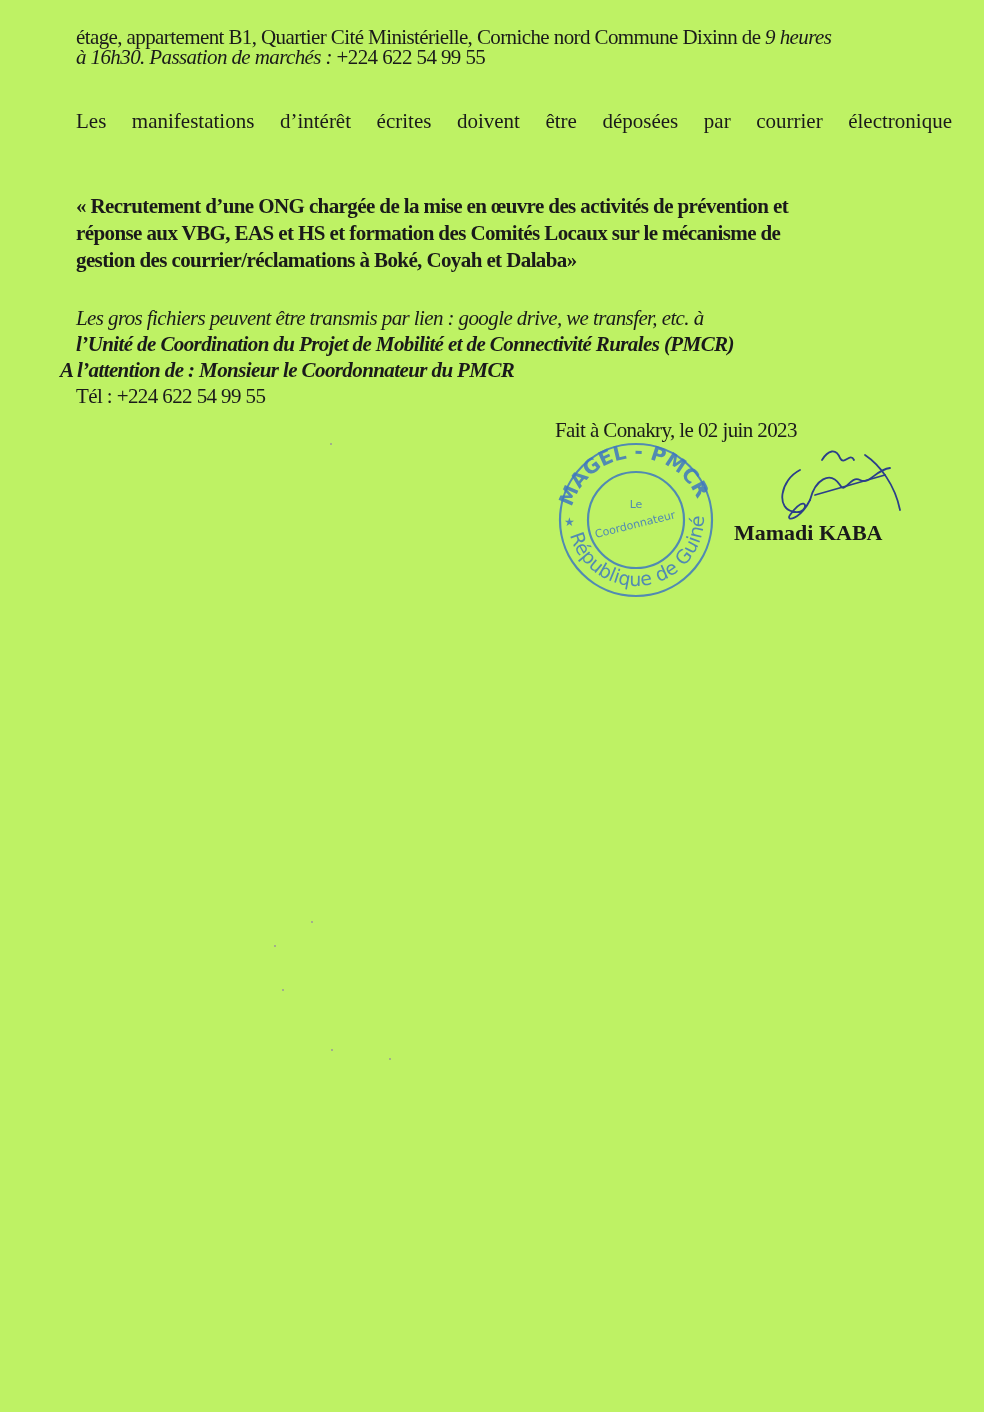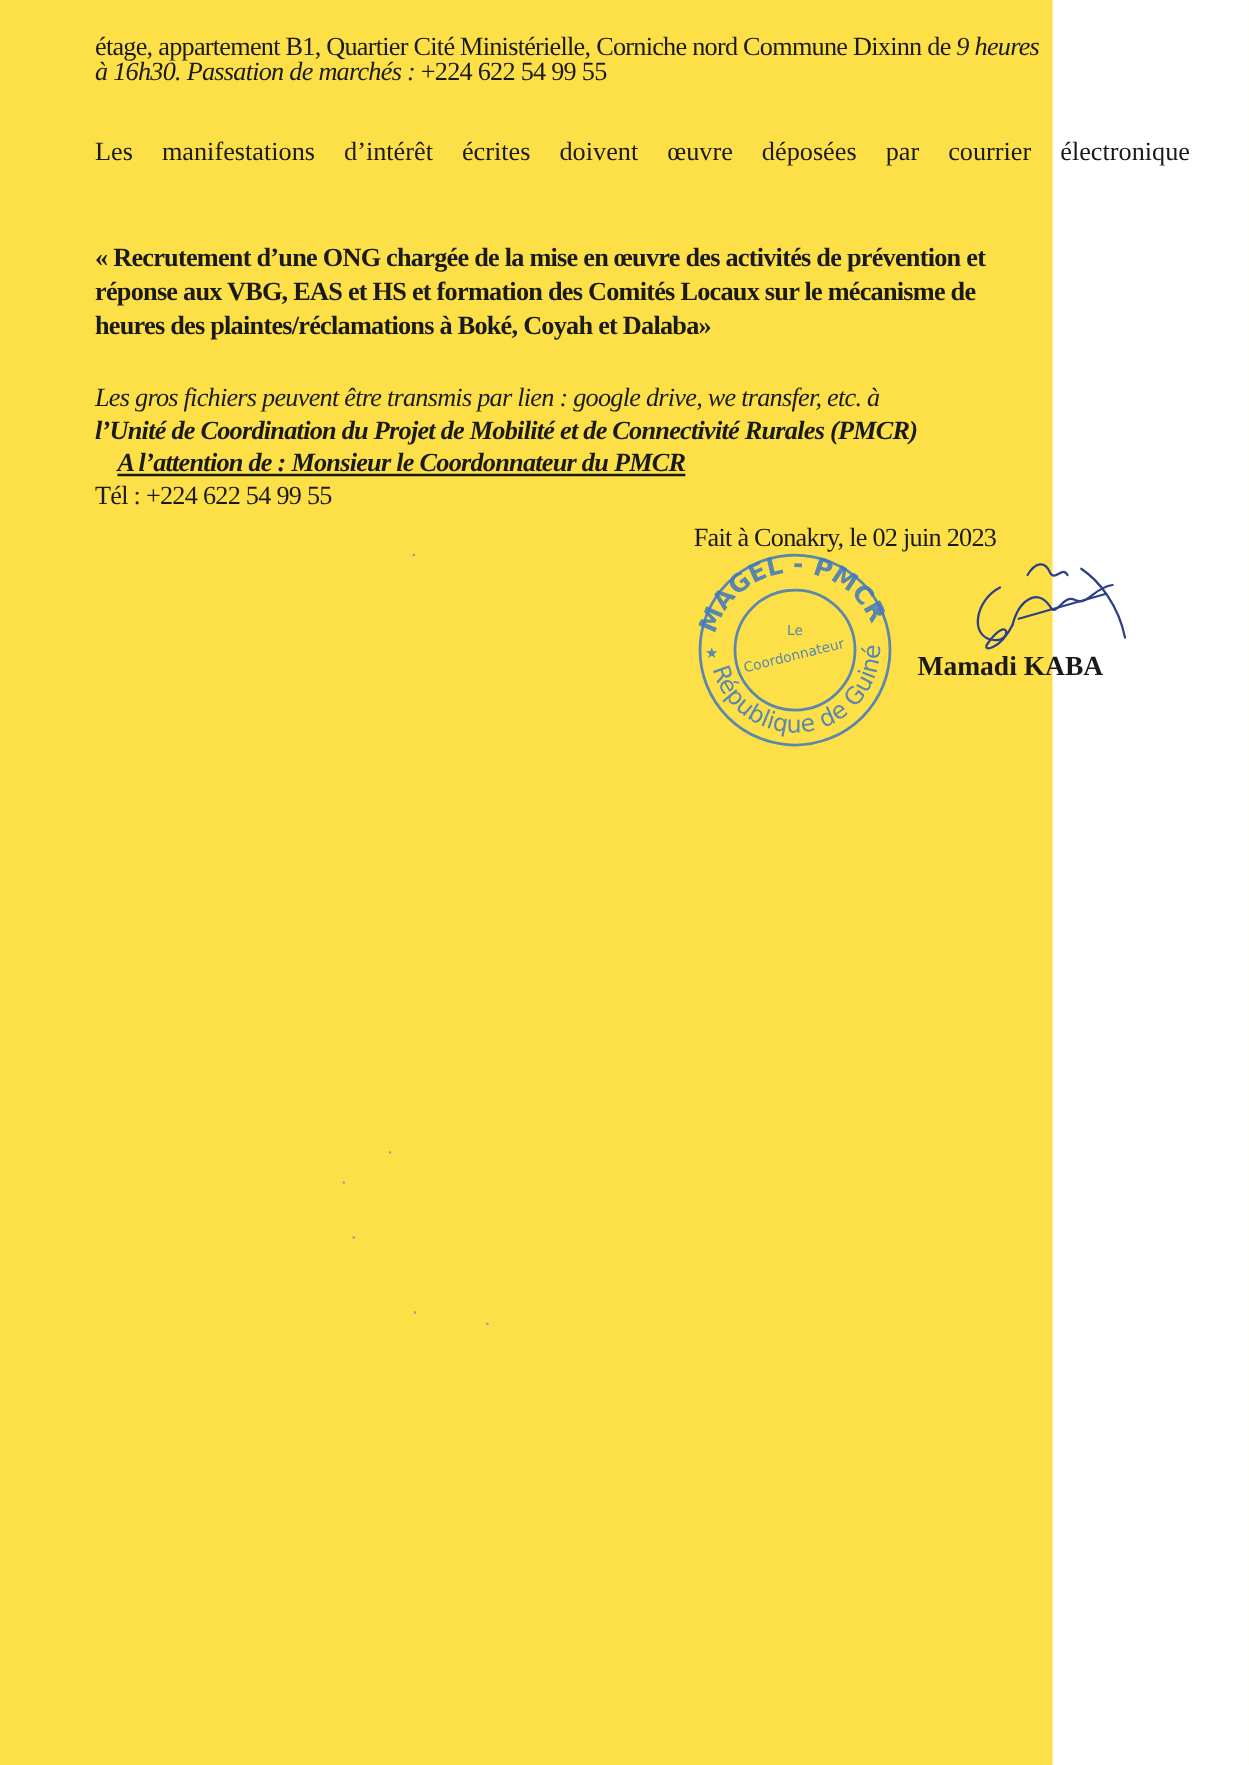--- a/index.html
+++ b/index.html
@@ -1,17 +1,17 @@
 <!DOCTYPE html>
 <html><head>
 <meta charset="utf-8">
 <style>
   html, body { margin: 0; padding: 0; background: #ffffff; }
   body { width: 999px; height: 1412px; position: relative; overflow: hidden; color: #1a1a1a; }
-  .page { position: absolute; left: 0; top: 0; width: 842px; height: 1412px; background: #fde047; }
+  .page { position: absolute; left: 0; top: 0; width: 984px; height: 1412px; background: #bef264; }
   .txt { position: absolute; font-family: "Liberation Serif", serif; font-size: 21px; line-height: 26px; white-space: nowrap; }
   .it { font-style: italic; }
   .b { font-weight: bold; }
   .narrow { letter-spacing: -0.6px; }
   .blue { color: #2a7aa8; }
   .link { color: #2a7aa8; text-decoration: underline; }
   .justify { width: 876px; text-align: justify; text-align-last: justify; white-space: normal; }
   .stamp { position: absolute; left: 552px; top: 440px; width: 168px; height: 160px; }
   .sig { position: absolute; left: 770px; top: 440px; width: 140px; height: 90px; }
   .speck { position: absolute; width: 2px; height: 2px; background: #999; border-radius: 1px; }
@@ -21,29 +21,29 @@
 
 <div class="page">
 
   <div class="txt narrow" style="left:76px; top:24px;">
     <span>étage, appartement B1, Quartier Cité Ministérielle, Corniche nord Commune Dixinn de </span><span class="it">9 heures</span>
   </div>
   <div class="txt narrow" style="left:76px; top:44px;">
     <span class="it">à 16h30. Passation de marchés : </span><span>+224 622 54 99 55</span>
   </div>
 
-  <div class="txt justify" style="left:76px; top:108px;">Les manifestations d’intérêt écrites doivent œuvre déposées par courrier électronique</div>
+  <div class="txt justify" style="left:76px; top:108px;">Les manifestations d’intérêt écrites doivent être déposées par courrier électronique</div>
 
   <div class="txt b narrow" style="left:76px; top:193px;">« Recrutement d’une ONG chargée de la mise en œuvre des activités de prévention et</div>
   <div class="txt b narrow" style="left:76px; top:220px;">réponse aux VBG, EAS et HS et formation des Comités Locaux sur le mécanisme de</div>
-  <div class="txt b narrow" style="left:76px; top:247px;">heures des plaintes/réclamations à Boké, Coyah et Dalaba»</div>
+  <div class="txt b narrow" style="left:76px; top:247px;">gestion des courrier/réclamations à Boké, Coyah et Dalaba»</div>
 
   <div class="txt it narrow" style="left:76px; top:305px;">Les gros fichiers peuvent être transmis par lien : google drive, we transfer, etc. à</div>
   <div class="txt it b narrow" style="left:76px; top:331px;">l’Unité de Coordination du Projet de Mobilité et de Connectivité Rurales (PMCR)</div>
-  <div class="txt it b narrow" style="left:94px; top:357px;text-decoration:underline;">A l’attention de : Monsieur le Coordonnateur du PMCR</div>
+  <div class="txt it b narrow" style="left:60px; top:357px;">A l’attention de : Monsieur le Coordonnateur du PMCR</div>
   <div class="txt narrow" style="left:76px; top:383px;">Tél : +224 622 54 99 55</div>
 
   <div class="txt narrow" style="left:536px; top:417px;margin-left:19px;">Fait à Conakry, le 02 juin 2023</div>
 
   <svg class="stamp" viewBox="0 0 168 160">
     <defs>
       <path id="topArc" d="M 18 84 A 66 66 0 0 1 150 84"></path>
       <path id="botArc" d="M 16 78 A 68 68 0 0 0 152 78"></path>
     </defs>
     <g fill="none" stroke="#3f78c0" stroke-width="2.2" opacity="0.85">

